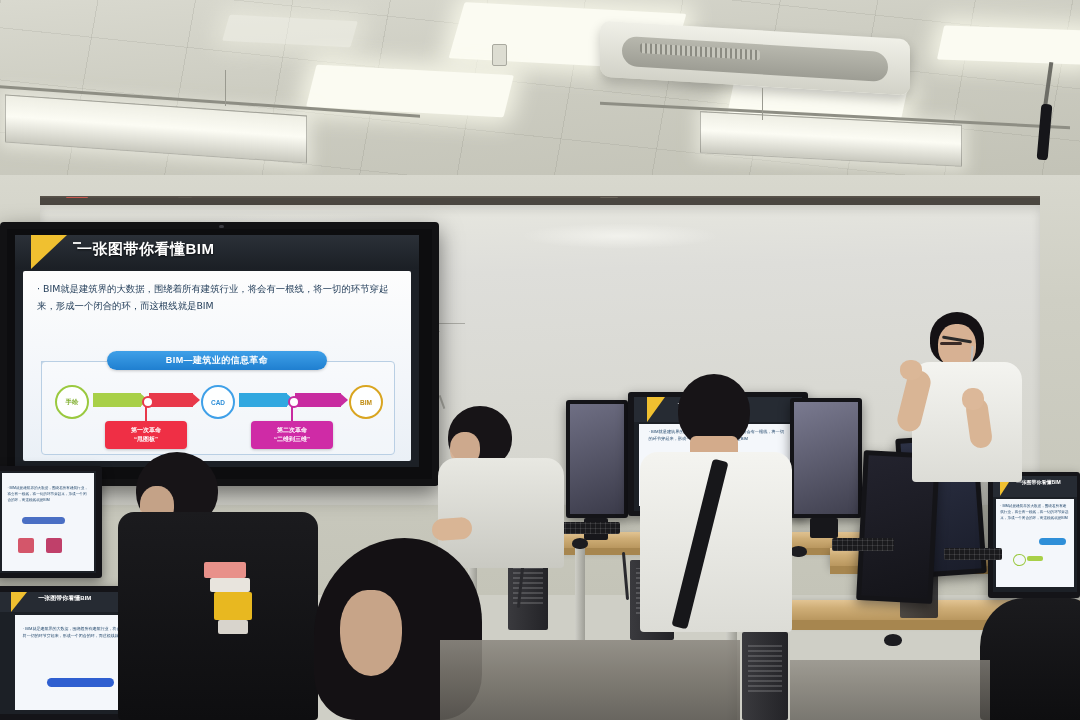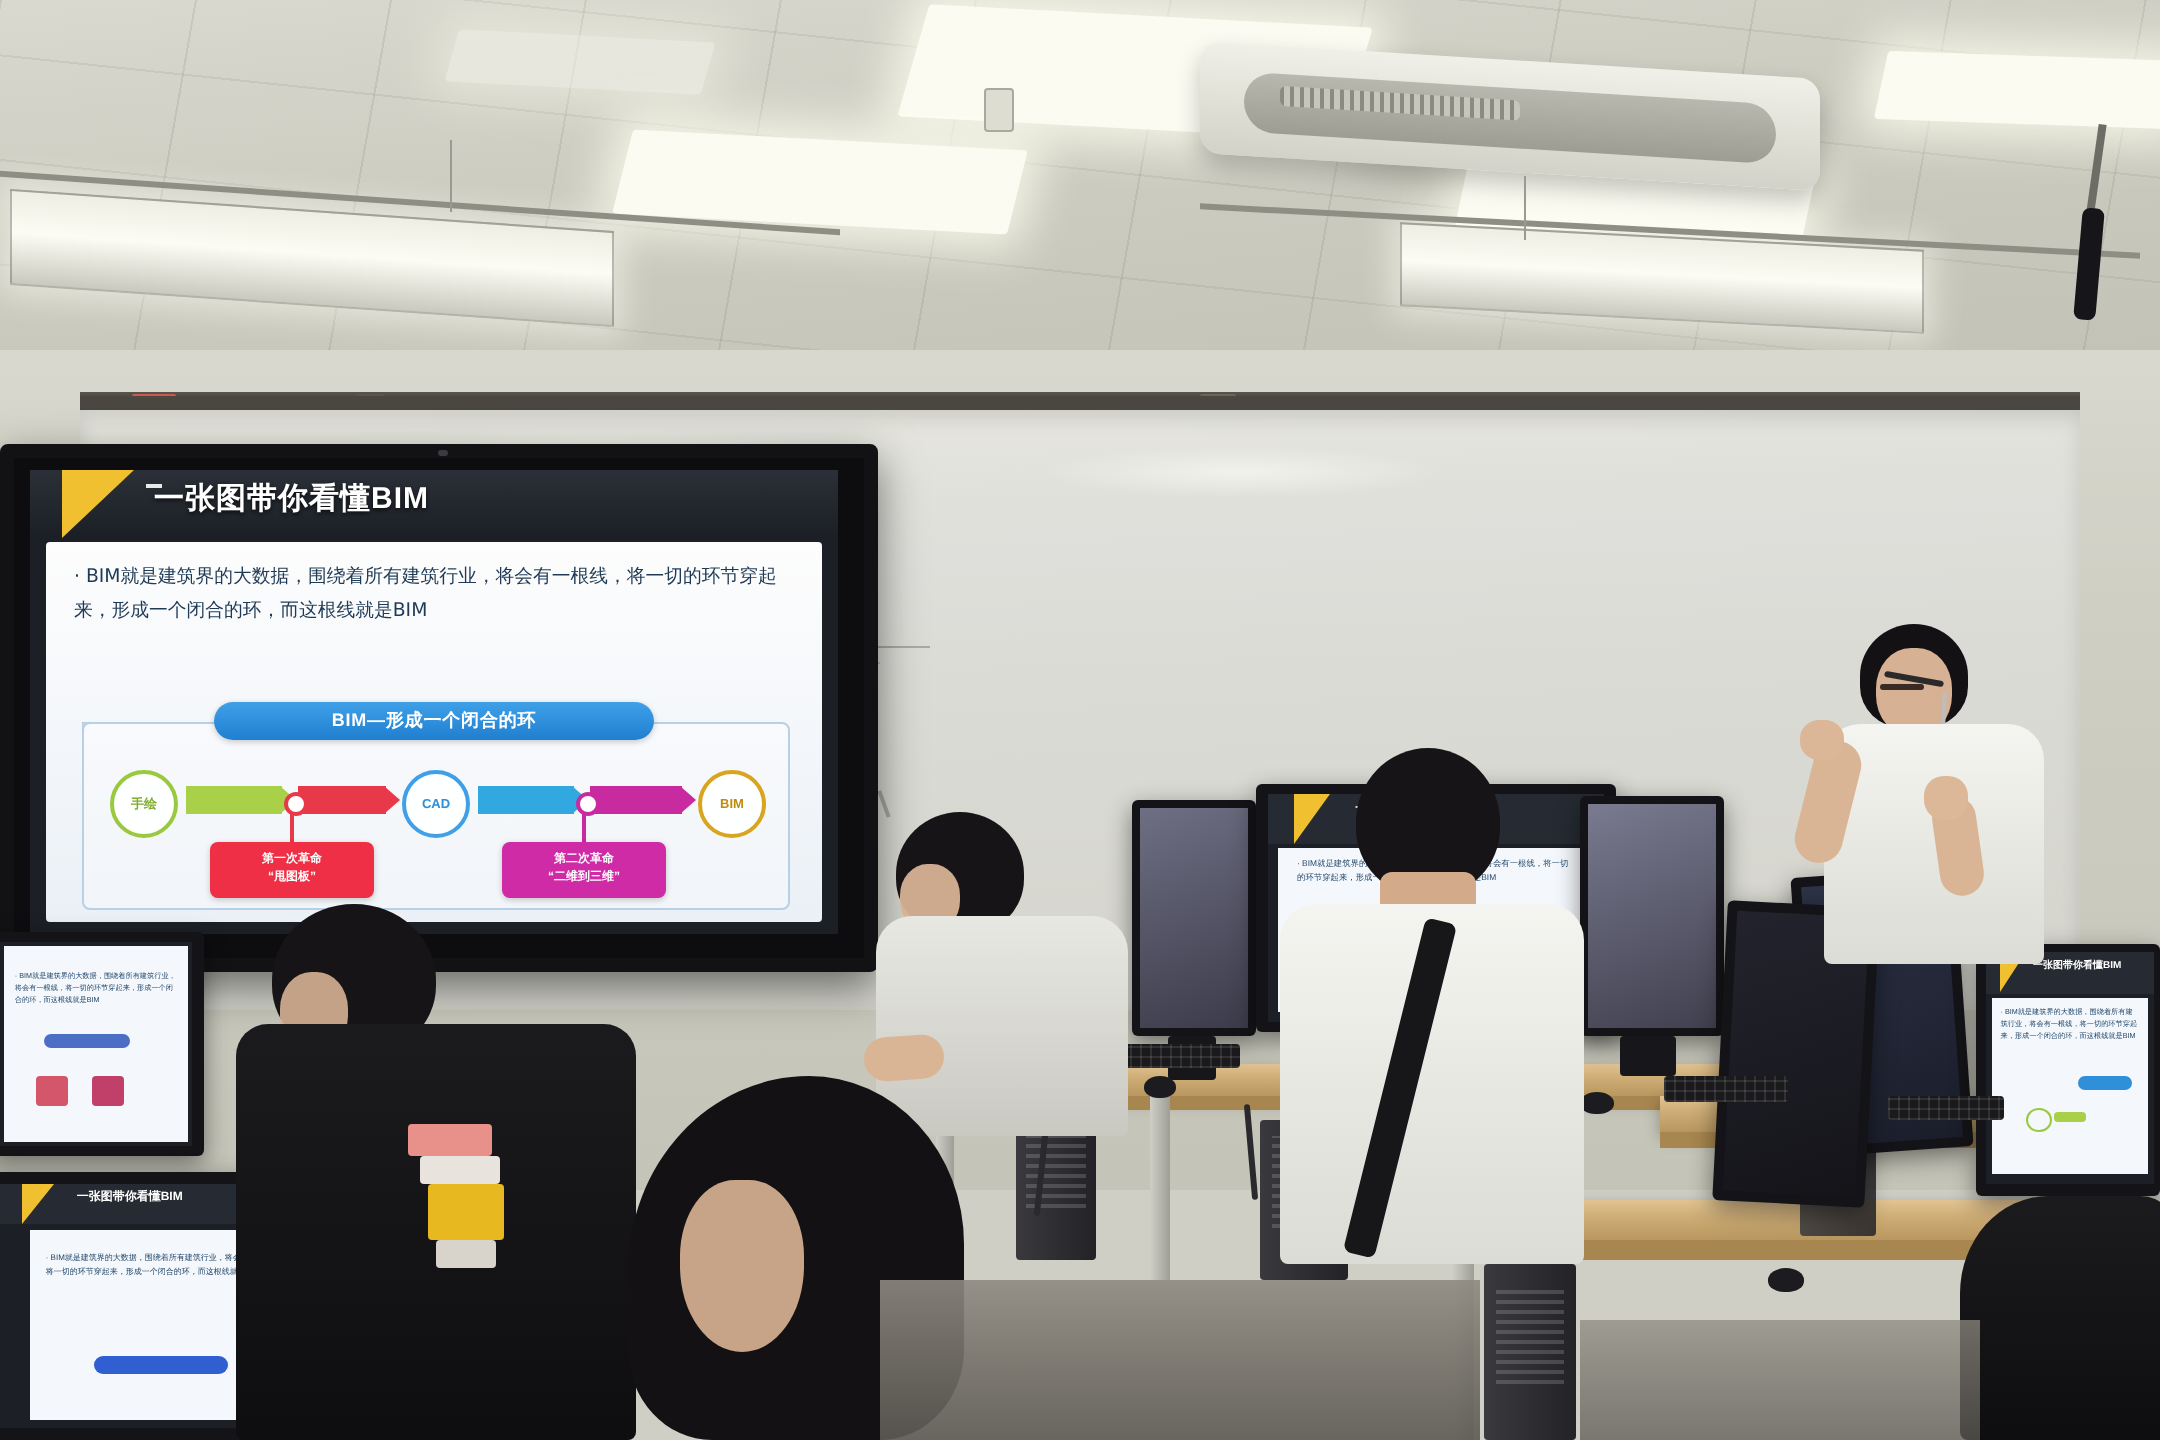--- a/index.html
+++ b/index.html
@@ -318,21 +318,21 @@
       <div class="slide-titlebar"></div>
       <div class="slide-accent"></div>
       <div class="slide-rule"></div>
       <div class="slide-title">一张图带你看懂BIM</div>
 
       <div class="slide-body">
         <div class="bullet">· BIM就是建筑界的大数据，围绕着所有建筑行业，将会有一根线，将一切的环节穿起来，形成一个闭合的环，而这根线就是BIM</div>
 
         <div class="diagram">
           <div class="diagram-frame"></div>
-          <div class="dg-badge">BIM—形成一个闭合的环</div>
+          <div class="dg-badge">BIM—建筑业的信息革命</div>
 
           <div class="node node-green">手绘</div>
           <div class="arrow ar-green"></div>
           <div class="arrow ar-red"></div>
           <div class="node node-blue">CAD</div>
           <div class="arrow ar-blue"></div>
           <div class="arrow ar-mag"></div>
           <div class="node node-gold">BIM</div>
 
           <div class="stem stem-red"></div>

